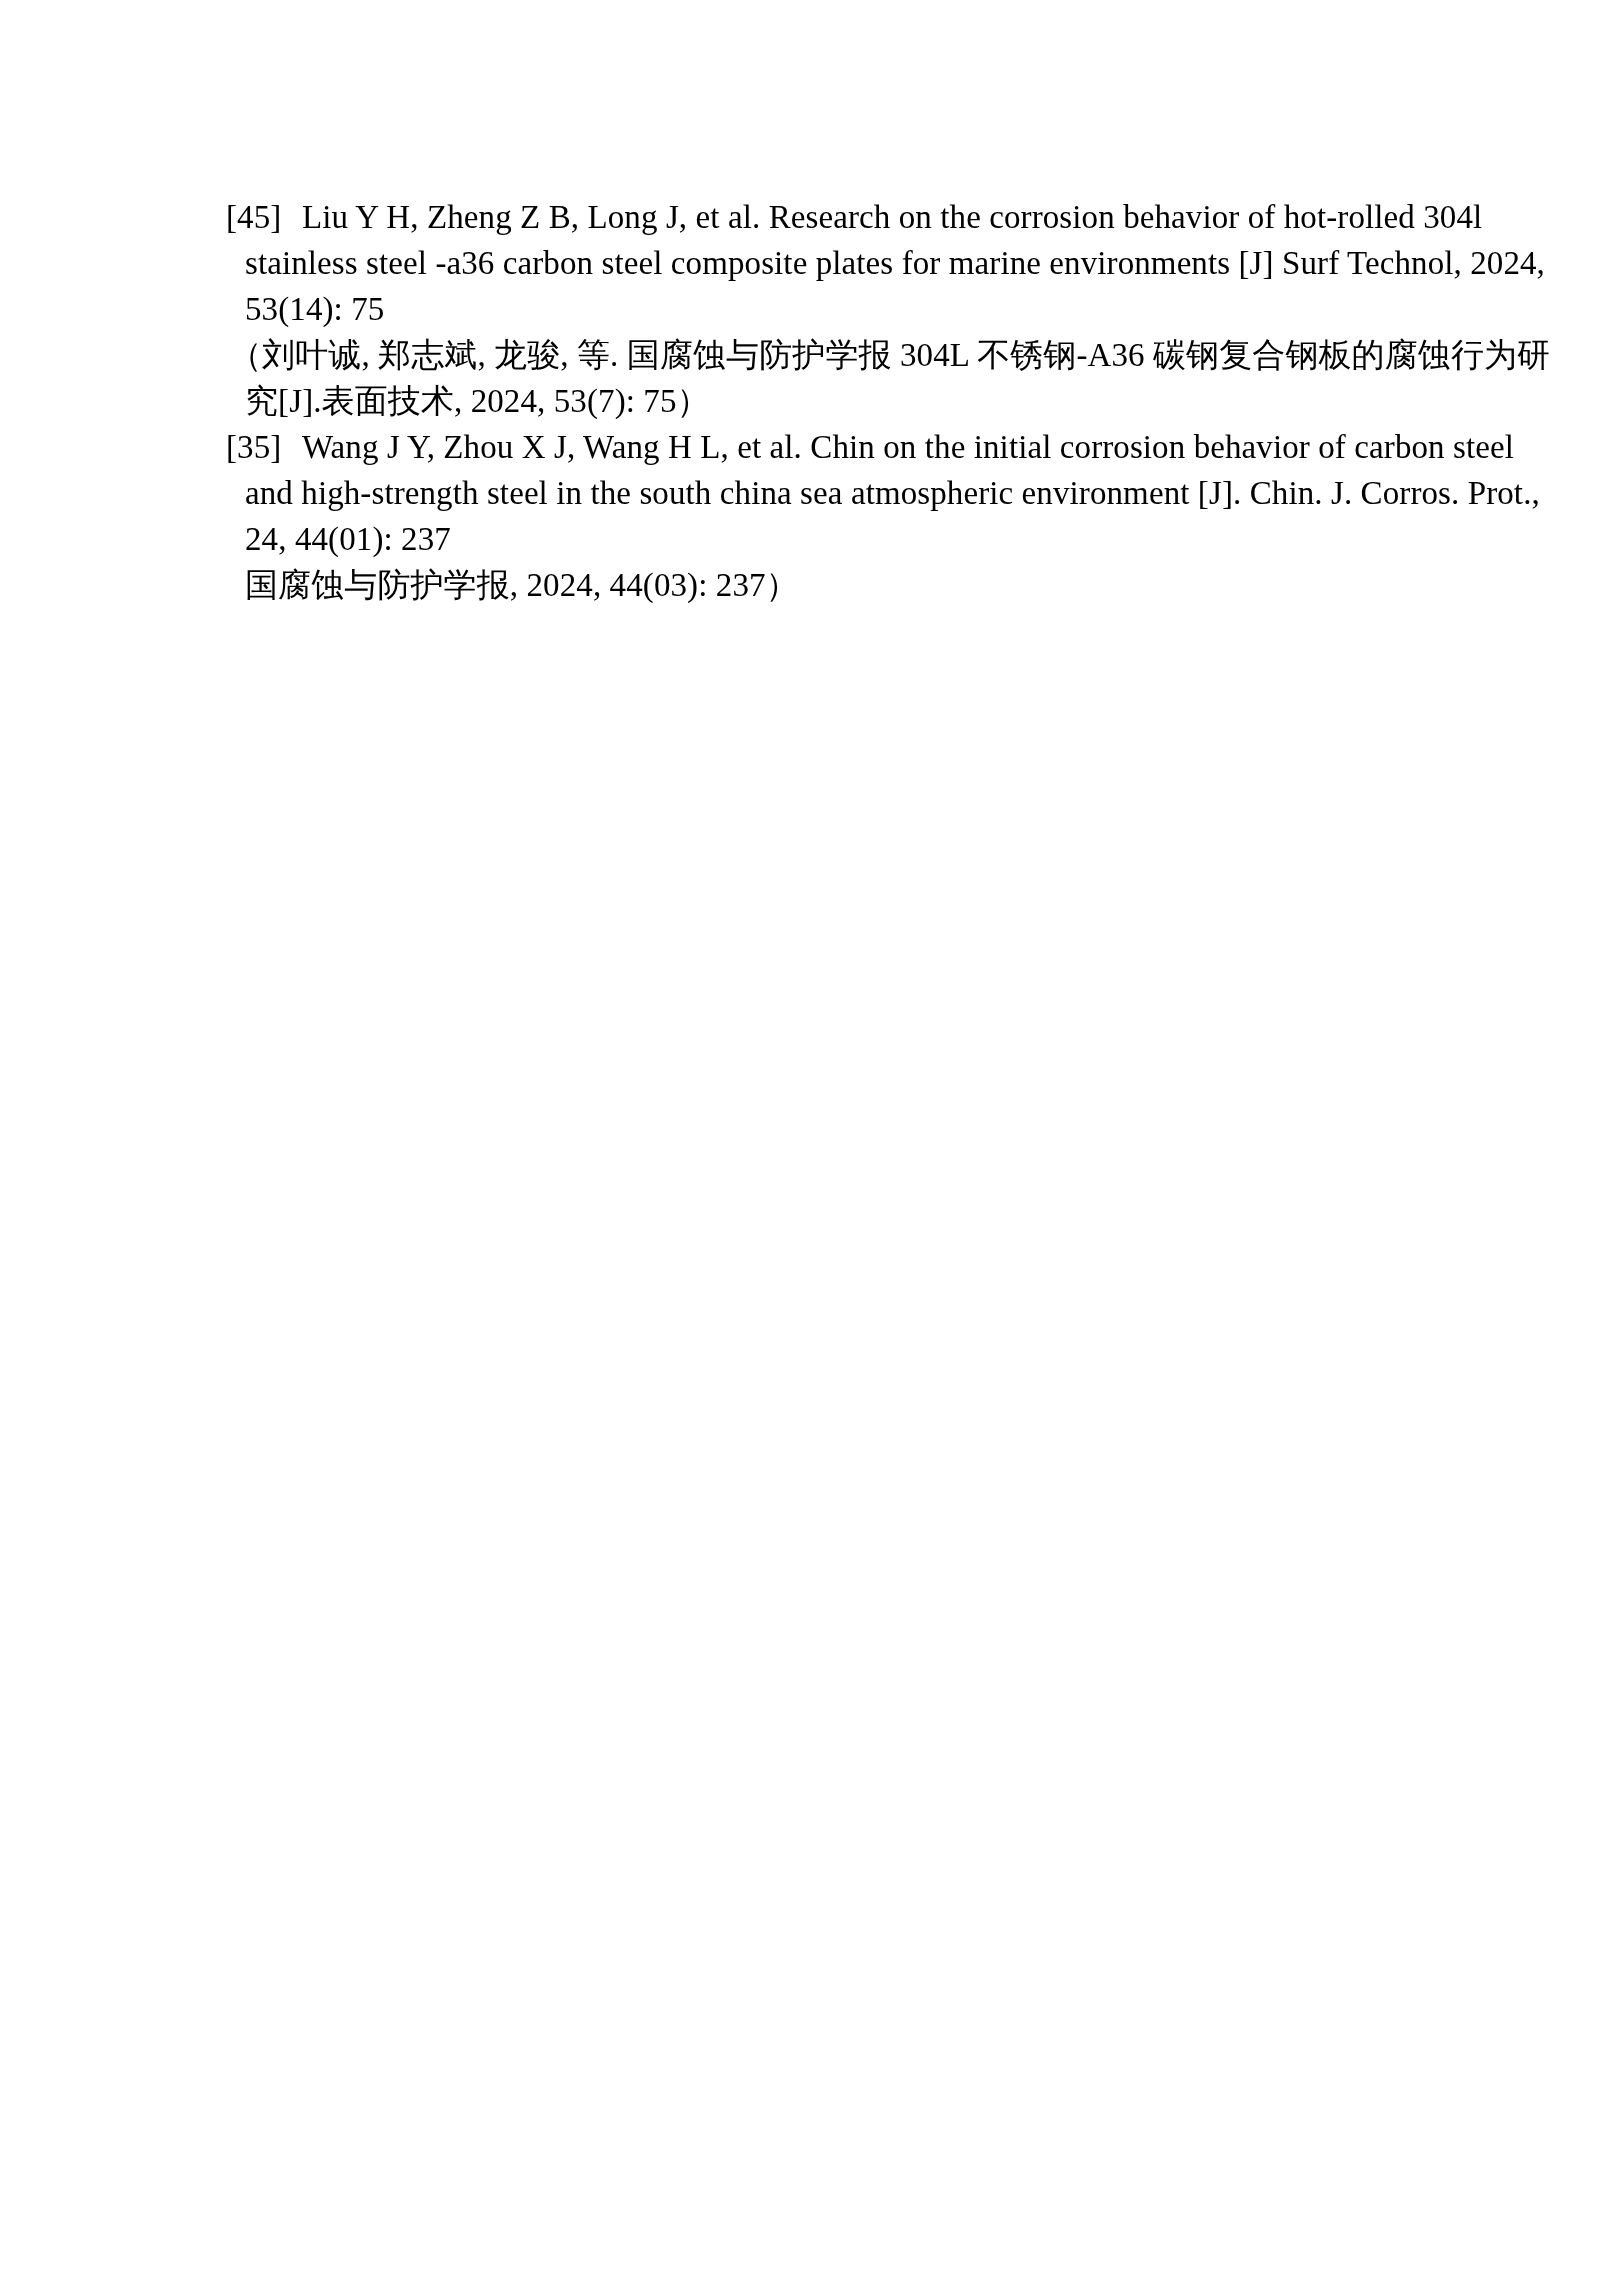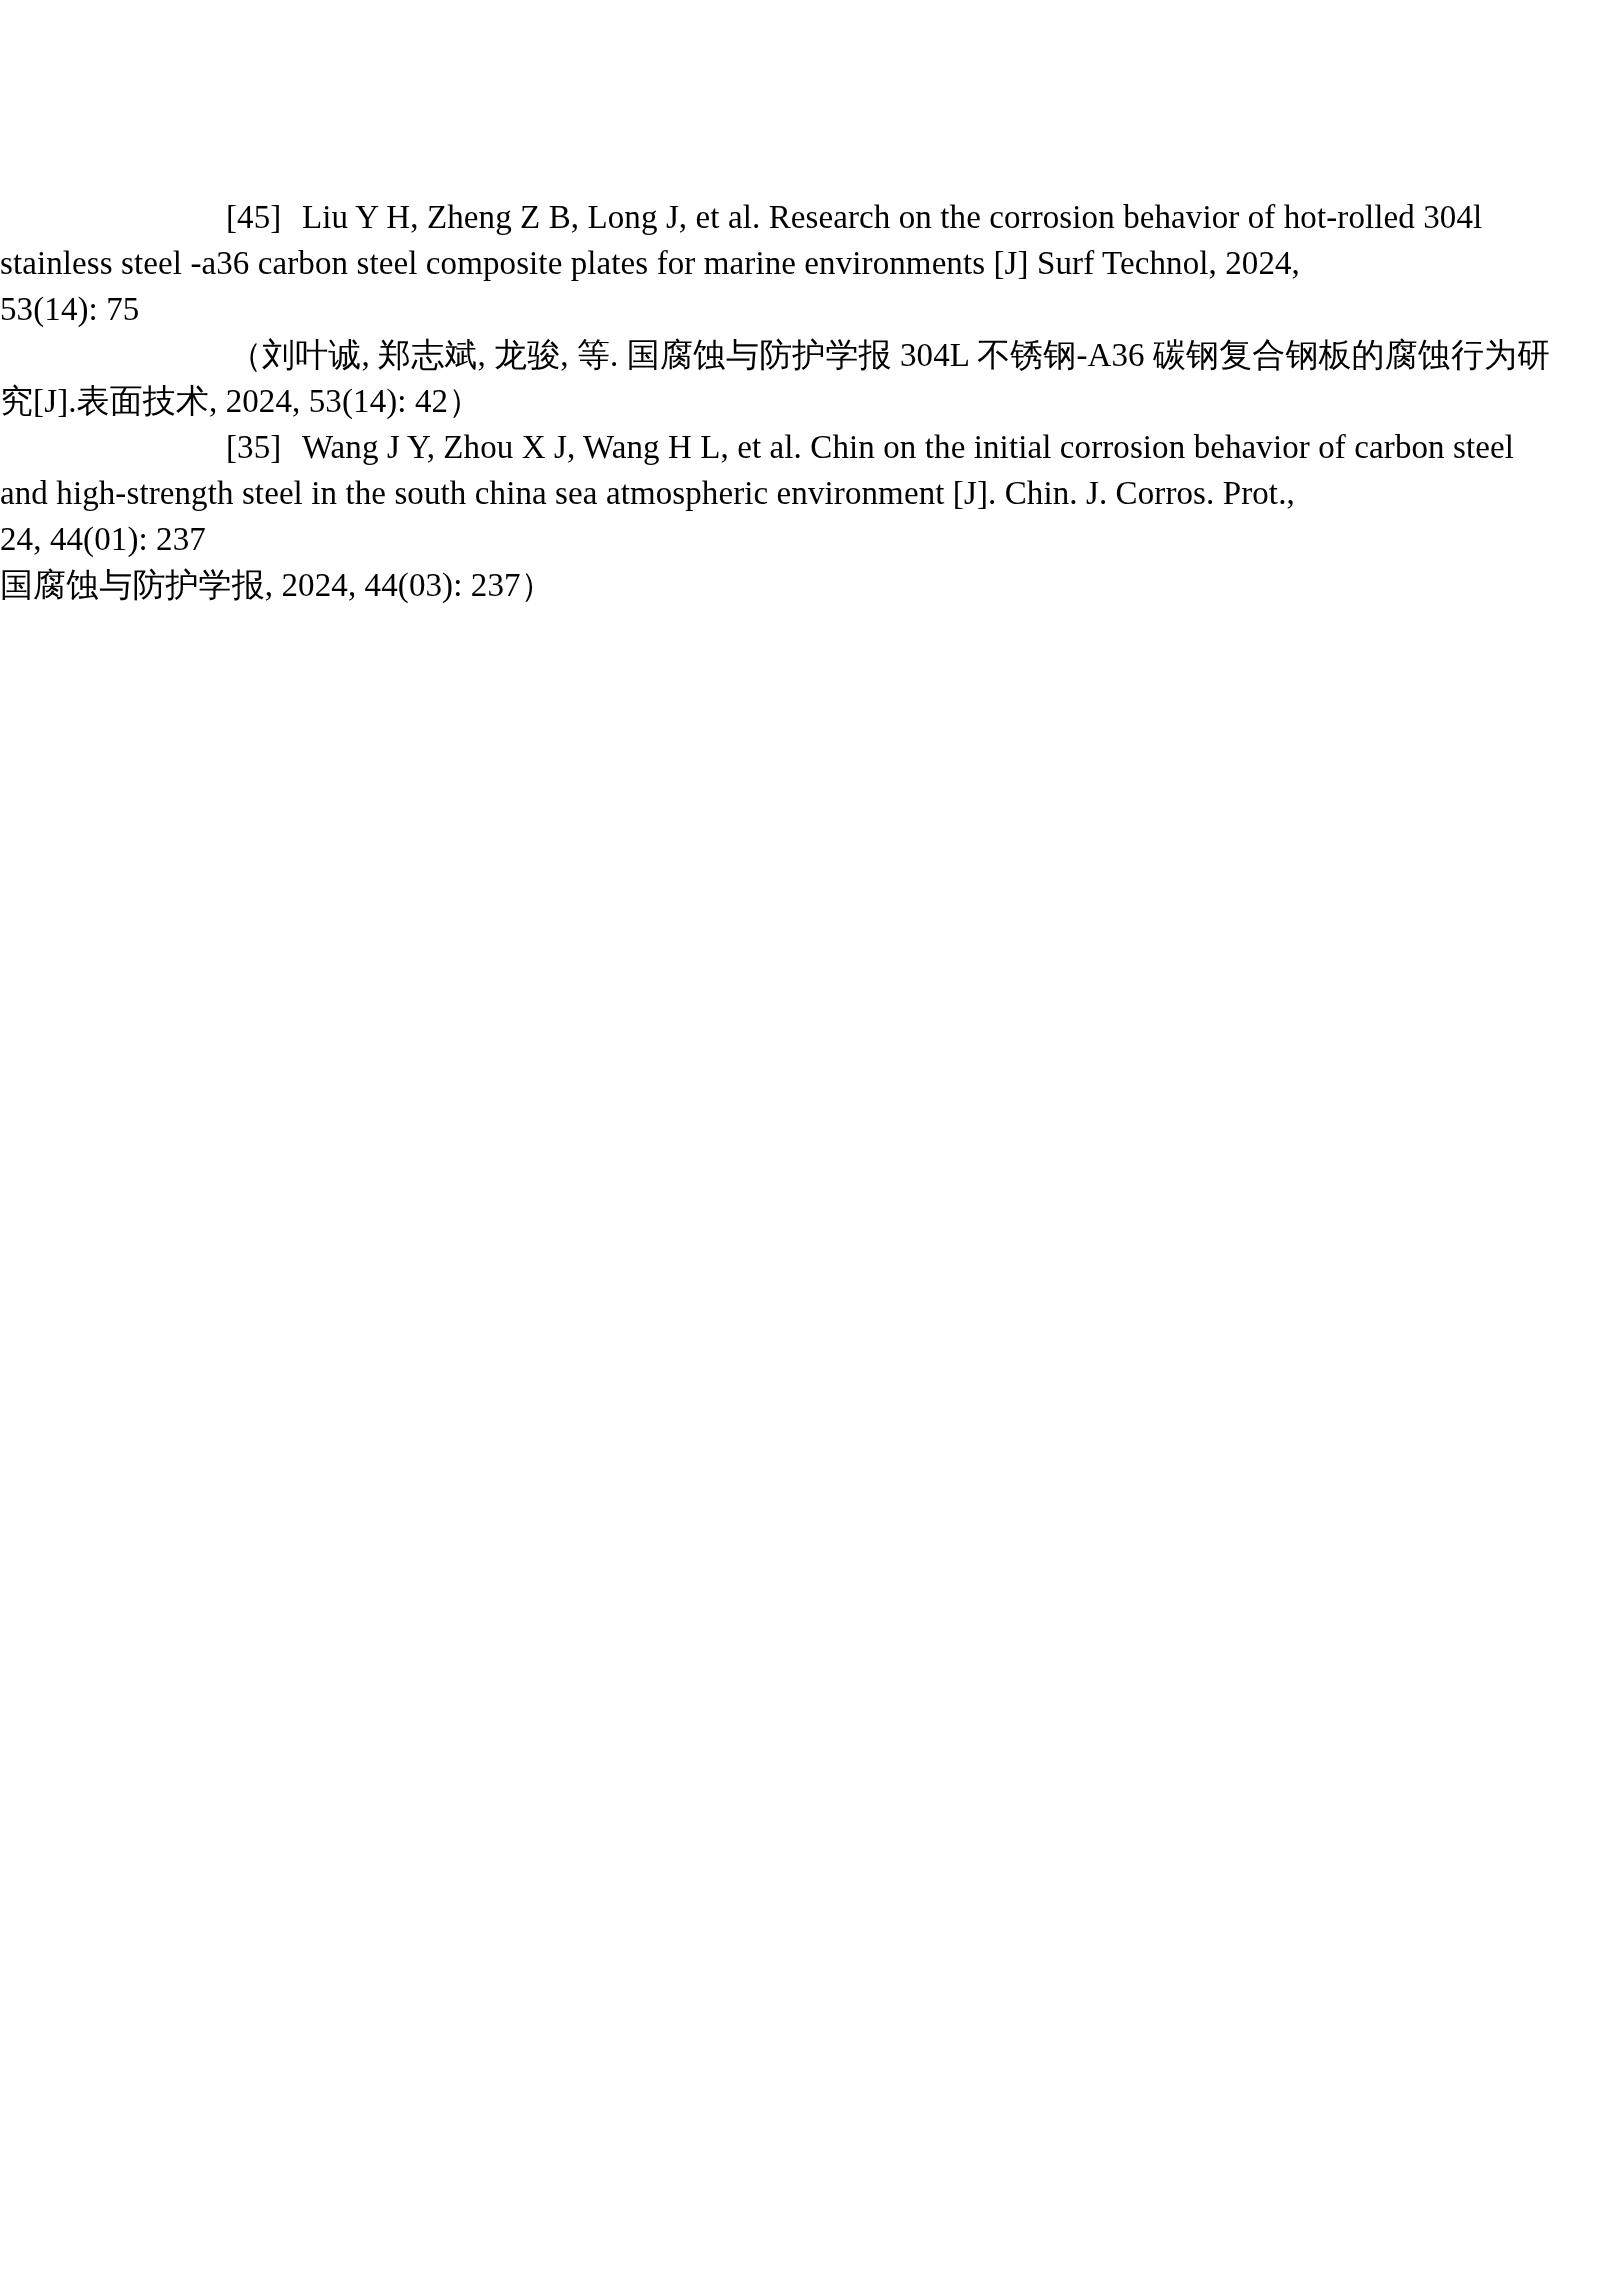--- a/index.html
+++ b/index.html
@@ -23,38 +23,38 @@
     width: 1623px;
   }
   .ref-line {
     white-space: pre;
     height: 46px;
     line-height: 46px;
     font-size: 33px;
     letter-spacing: 0.1px;
   }
   .ref-line.first { padding-left: 226px; }
-  .ref-line.hang  { }
+  .ref-line.hang  { padding-left: 245px; }
   .ref-line.cn    { padding-left: 229px; }
   .ref-label {
     display: inline-block;
     width: 76px;
   }
 </style>
 </head>
 <body>
 
 <div class="page">
   <div class="references" id="references-list">
       <div>
         <div class="ref-line first"><span class="ref-label">[45]</span><span>Liu Y H, Zheng Z B, Long J, et al. Research on the corrosion behavior of hot-rolled 304l</span></div>
         <div class="ref-line hang">stainless steel -a36 carbon steel composite plates for marine environments [J] Surf Technol, 2024,</div>
         <div class="ref-line hang">53(14): 75</div>
         <div class="ref-line cn">（刘叶诚, 郑志斌, 龙骏, 等. 国腐蚀与防护学报 304L 不锈钢-A36 碳钢复合钢板的腐蚀行为研</div>
-        <div class="ref-line hang">究[J].表面技术, 2024, 53(14): 42）</div>
+        <div class="ref-line hang">究[J].表面技术, 2024, 53(7): 75）</div>
       </div>
       <div>
         <div class="ref-line first"><span class="ref-label">[35]</span><span>Wang J Y, Zhou X J, Wang H L, et al. Chin on the initial corrosion behavior of carbon steel</span></div>
         <div class="ref-line hang">and high-strength steel in the south china sea atmospheric environment [J]. Chin. J. Corros. Prot.,</div>
         <div class="ref-line hang">24, 44(01): 237</div>
         <div class="ref-line hang">国腐蚀与防护学报, 2024, 44(03): 237）</div>
       </div>
     </div>
 </div>
 

